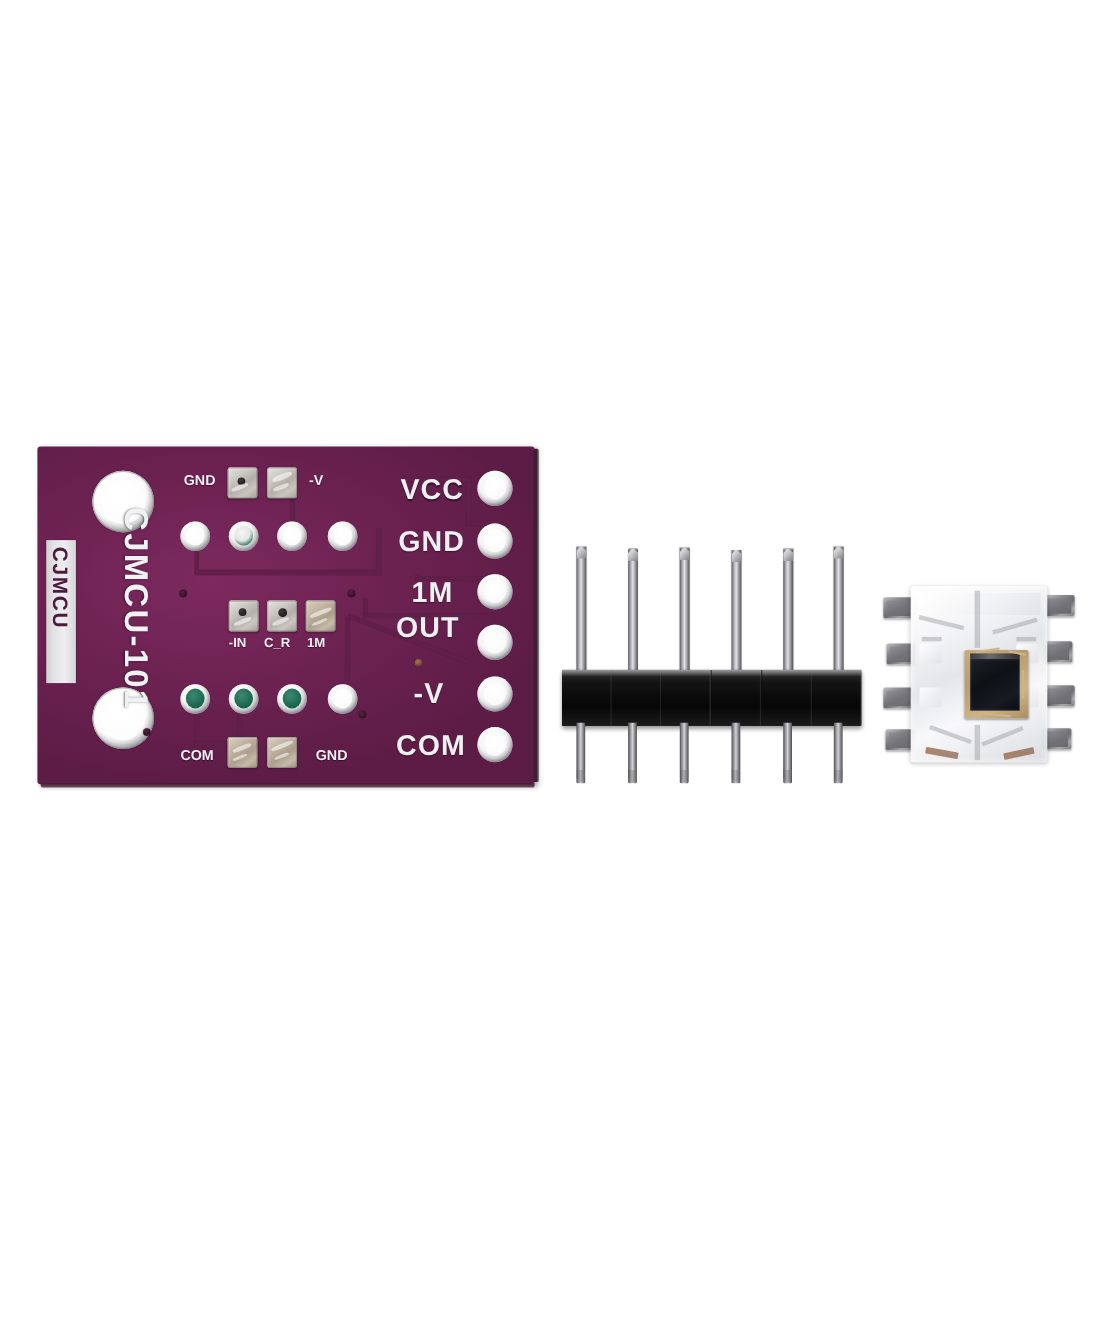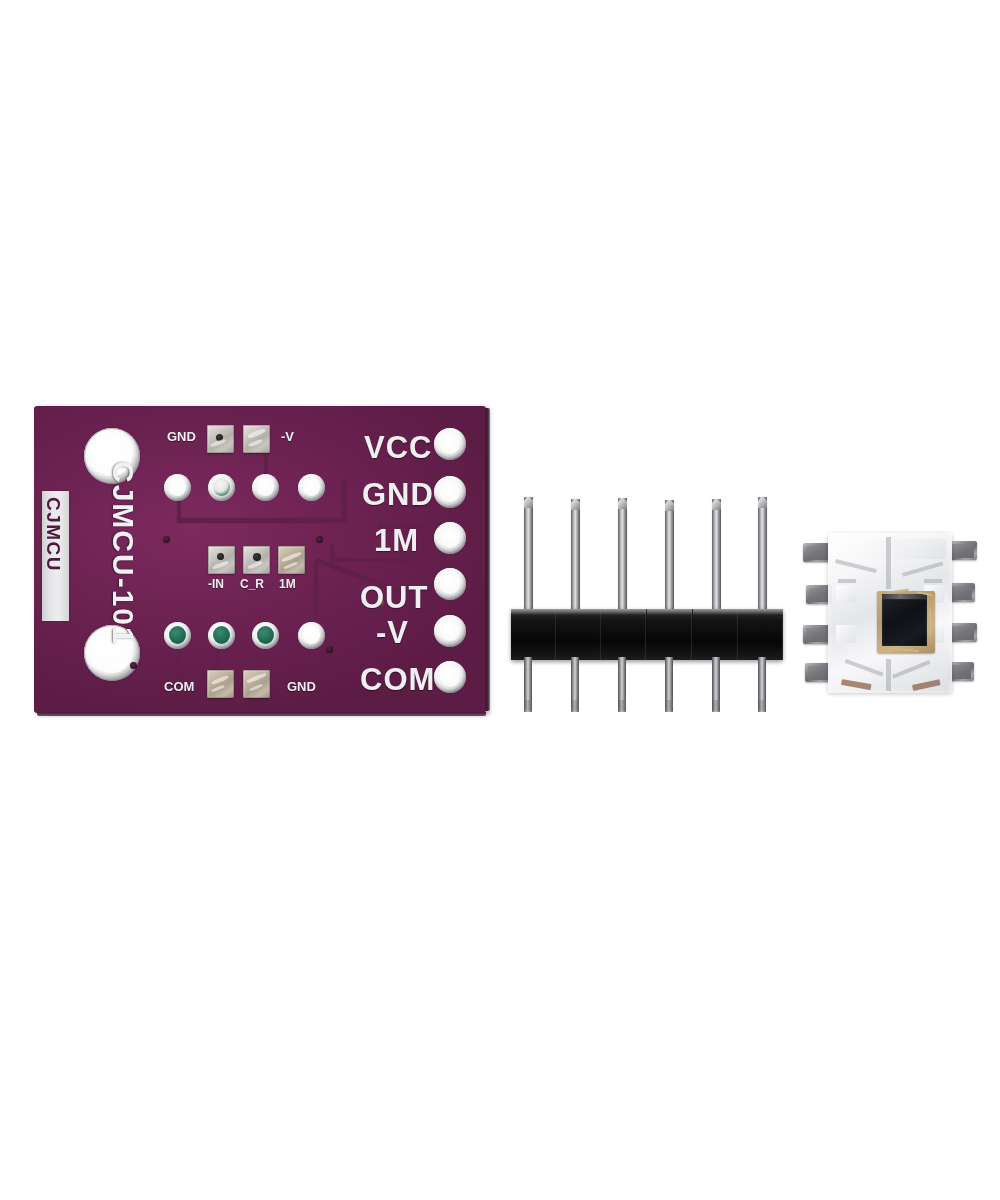--- a/index.html
+++ b/index.html
@@ -162,21 +162,21 @@
   .silk {
     position: absolute;
     color: #eeeff1;
     font-family: "Liberation Sans", sans-serif;
     font-weight: 700;
     letter-spacing: 0.5px;
     text-shadow: 0 1px 1px rgba(0,0,0,0.45);
     white-space: nowrap;
     line-height: 1;
   }
-  .silk.big { font-size: 31px; letter-spacing: 1px; }
+  .silk.big { font-size: 26px; letter-spacing: 1px; }
   .silk.small { font-size: 13px; letter-spacing: 0px; }
   .silk.tiny { font-size: 12px; letter-spacing: 0px; }
 
   
   #silk-board-name {
     position: absolute;
     left: 106px; top: 55px;
     transform-origin: left top;
     transform: rotate(90deg);
     font-size: 30px;
@@ -446,21 +446,21 @@
 
     <span class="silk big" style="left:330px; top:26px;">VCC</span>
     <div class="edge-pad" style="left:400px; top:22px;"></div>
 
     <span class="silk big" style="left:328px; top:73px;">GND</span>
     <div class="edge-pad" style="left:400px; top:70px;"></div>
 
     <span class="silk big" style="left:340px; top:119px;">1M</span>
     <div class="edge-pad" style="left:400px; top:116px;"></div>
 
-    <span class="silk big" style="left:326px; top:176px;">OUT</span>
+    <span class="silk big" style="left:326px; top:151px;">OUT</span>
     <div class="edge-pad" style="left:400px; top:162px;"></div>
 
     <span class="silk big" style="left:342px; top:211px;">-V</span>
     <div class="edge-pad" style="left:400px; top:209px;"></div>
 
     <span class="silk big" style="left:326px; top:258px;">COM</span>
     <div class="edge-pad" style="left:400px; top:255px;"></div>
 
   </div>
 

